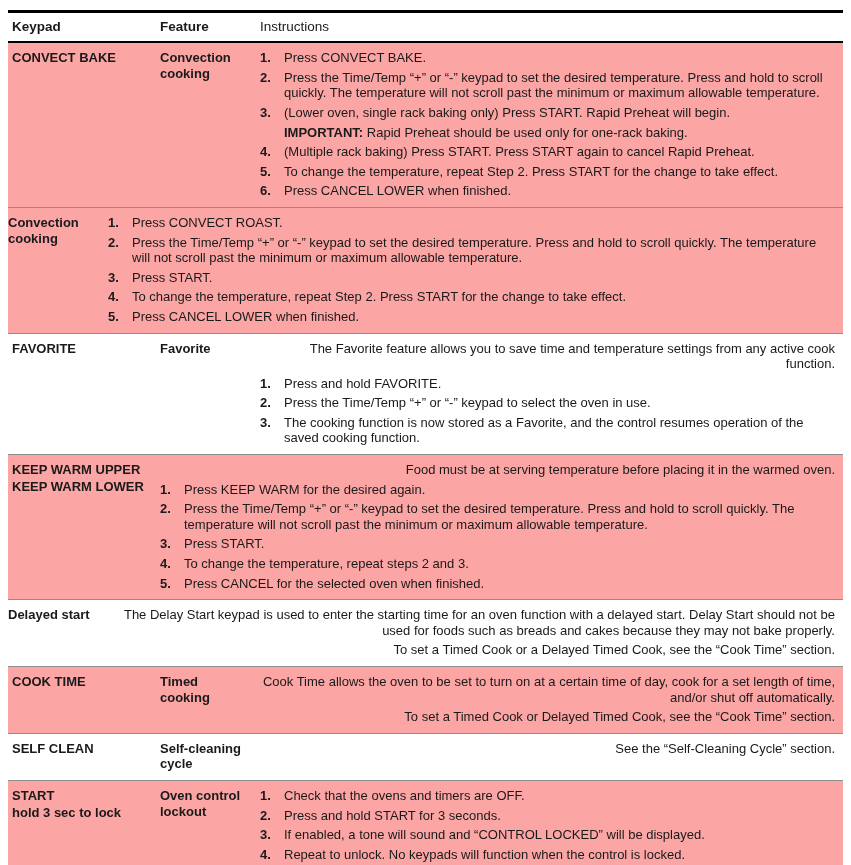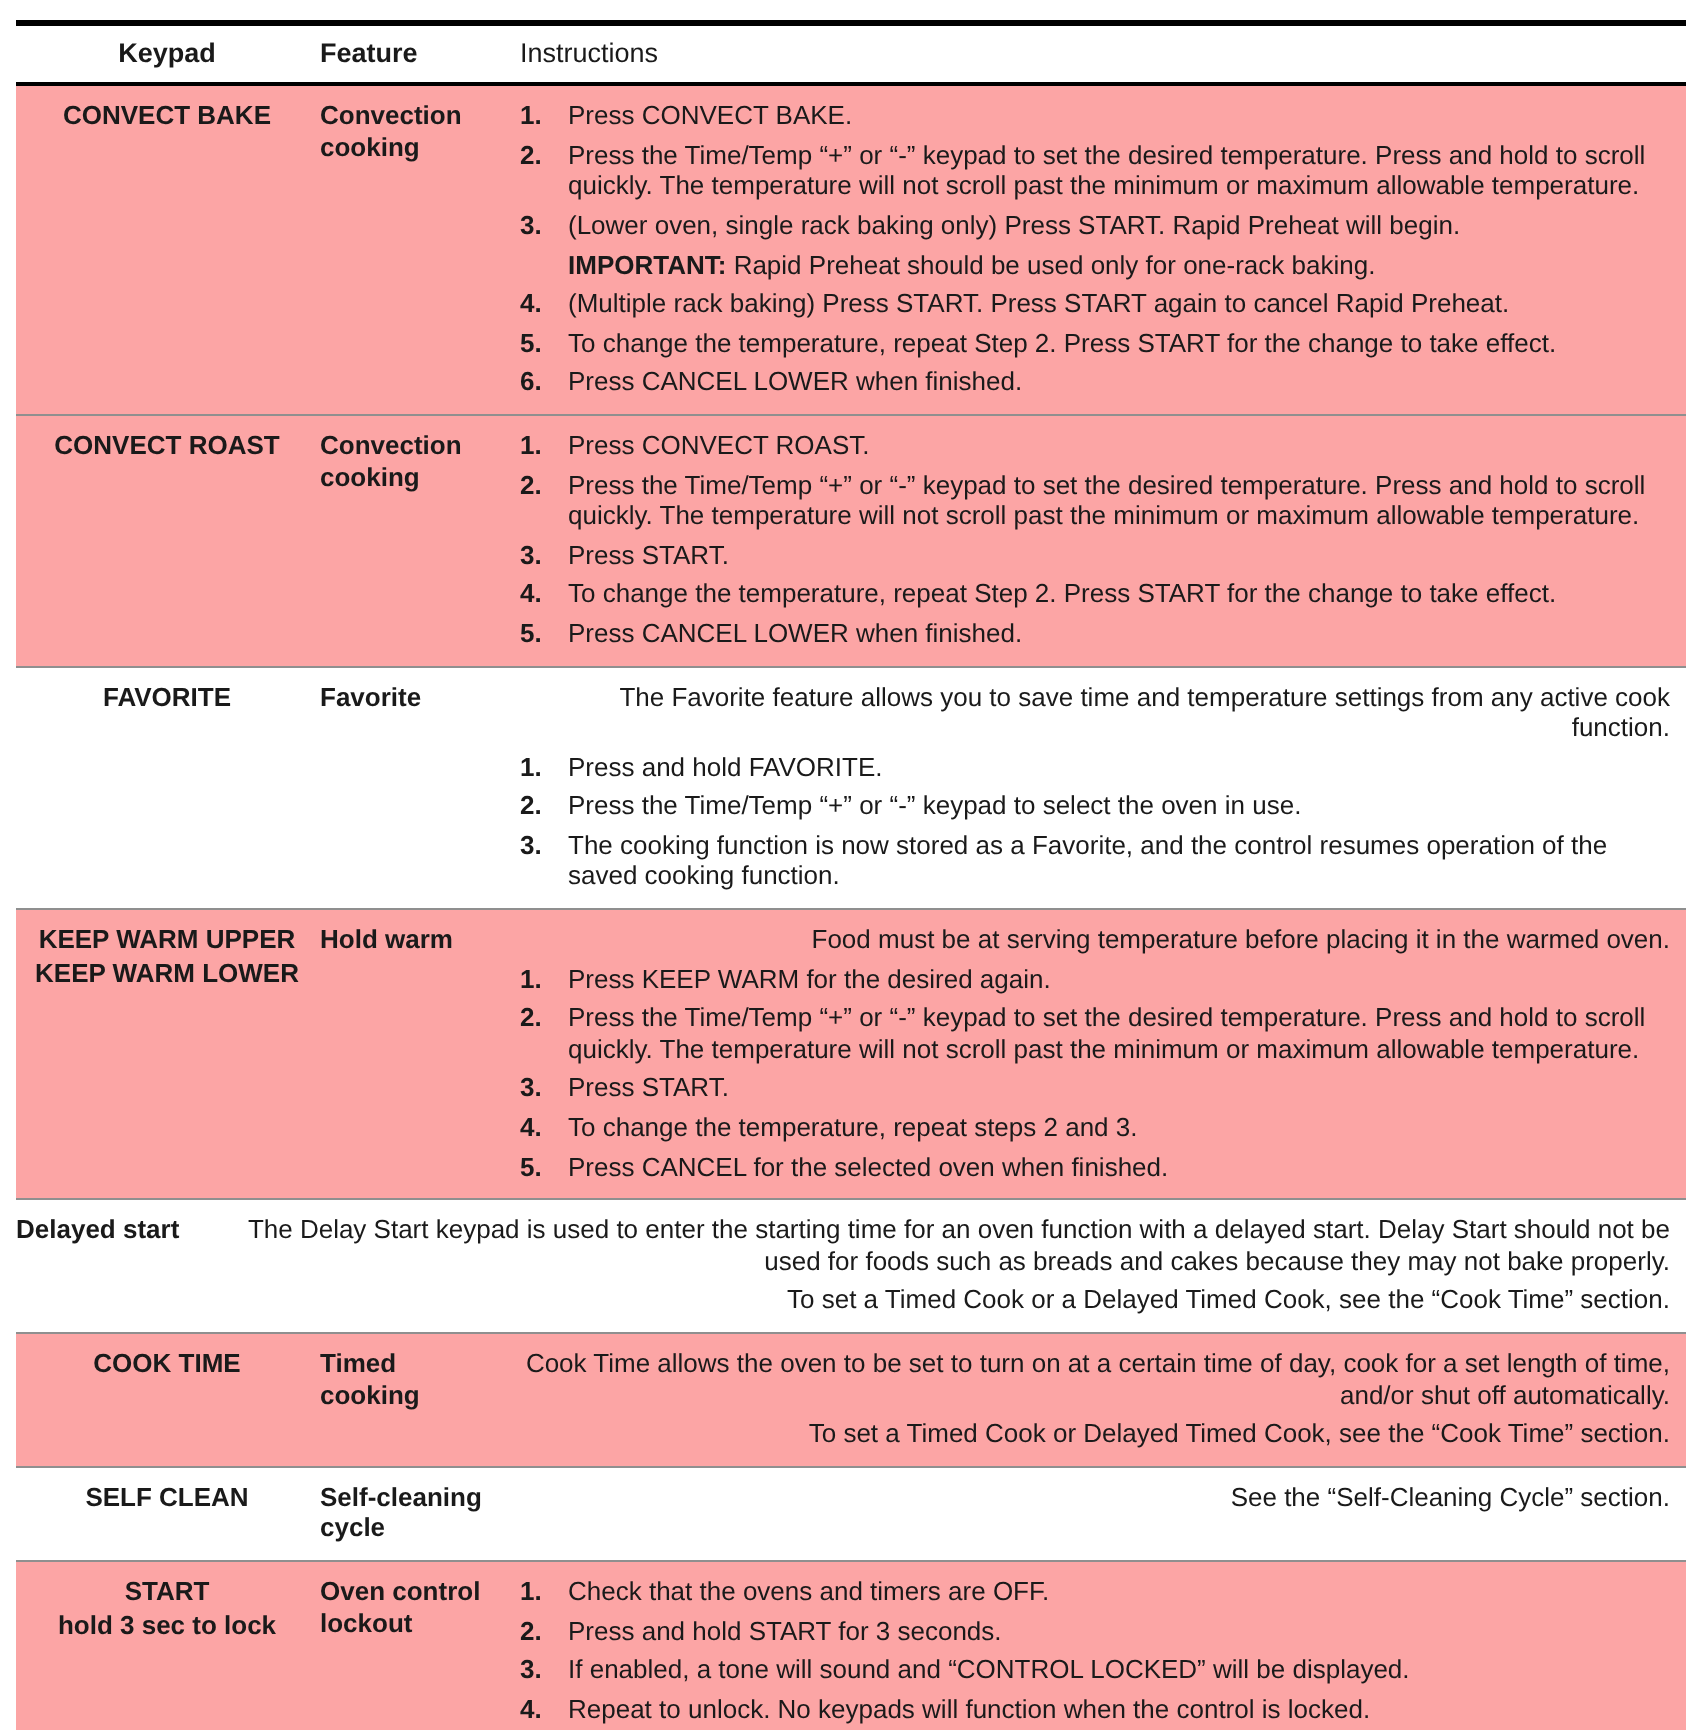--- a/index.html
+++ b/index.html
@@ -19,21 +19,21 @@
   }
   .thead {
     display: flex;
     padding: 6px 0 6px 0;
     border-bottom: 2px solid #000;
     font-weight: bold;
     font-size: 13.5px;
     background: #fff;
   }
   .col { min-width: 0; }
-  .col-keypad  { width: 152px; flex: none; padding-left: 4px; padding-right: 5px; font-weight: bold; text-align: center; }
+  .col-keypad  { width: 152px; flex: none; padding-left: 4px; padding-right: 5px; font-weight: bold; }
   .col-feature { width: 100px; flex: none; padding-right: 12px; font-weight: bold; }
   .col-instr   { flex: 1 1 auto; padding-right: 8px; font-weight: normal; }
   .row {
     display: flex;
     padding: 7px 0 8px 0;
   }
   .row + .row { border-top: 1px solid #8f8f8f; }
   .row.shaded { background: #fca5a5; }
   .kp-line { margin-bottom: 1px; }
   .para { margin-bottom: 4px; text-align: right; }
@@ -82,23 +82,20 @@
             <span class="num">5.</span>
             <span class="body">To change the temperature, repeat Step 2. Press START for the change to take effect.</span>
           </div>
           <div class="step">
             <span class="num">6.</span>
             <span class="body">Press CANCEL LOWER when finished.</span>
           </div>
         </div>
       </div>
       <div class="row shaded">
-        <div class="col col-keypad">
-          <div class="kp-line">CONVECT ROAST</div>
-        </div>
         <div class="col col-feature">Convection cooking</div>
         <div class="col col-instr">
           <div class="step">
             <span class="num">1.</span>
             <span class="body">Press CONVECT ROAST.</span>
           </div>
           <div class="step">
             <span class="num">2.</span>
             <span class="body">Press the Time/Temp “+” or “-” keypad to set the desired temperature. Press and hold to scroll quickly. The temperature will not scroll past the minimum or maximum allowable temperature.</span>
           </div>
@@ -135,21 +132,20 @@
             <span class="num">3.</span>
             <span class="body">The cooking function is now stored as a Favorite, and the control resumes operation of the saved cooking function.</span>
           </div>
         </div>
       </div>
       <div class="row shaded">
         <div class="col col-keypad">
           <div class="kp-line">KEEP WARM UPPER</div>
           <div class="kp-line">KEEP WARM LOWER</div>
         </div>
-        <div class="col col-feature">Hold warm</div>
         <div class="col col-instr">
           <div class="para">Food must be at serving temperature before placing it in the warmed oven.</div>
           <div class="step">
             <span class="num">1.</span>
             <span class="body">Press KEEP WARM for the desired again.</span>
           </div>
           <div class="step">
             <span class="num">2.</span>
             <span class="body">Press the Time/Temp “+” or “-” keypad to set the desired temperature. Press and hold to scroll quickly. The temperature will not scroll past the minimum or maximum allowable temperature.</span>
           </div>

